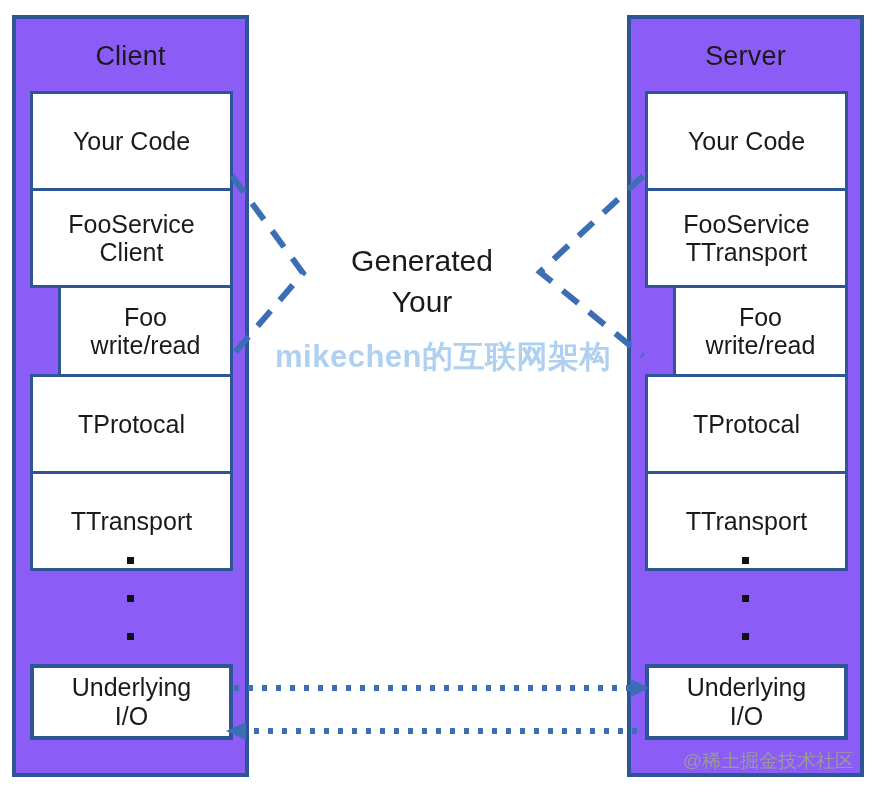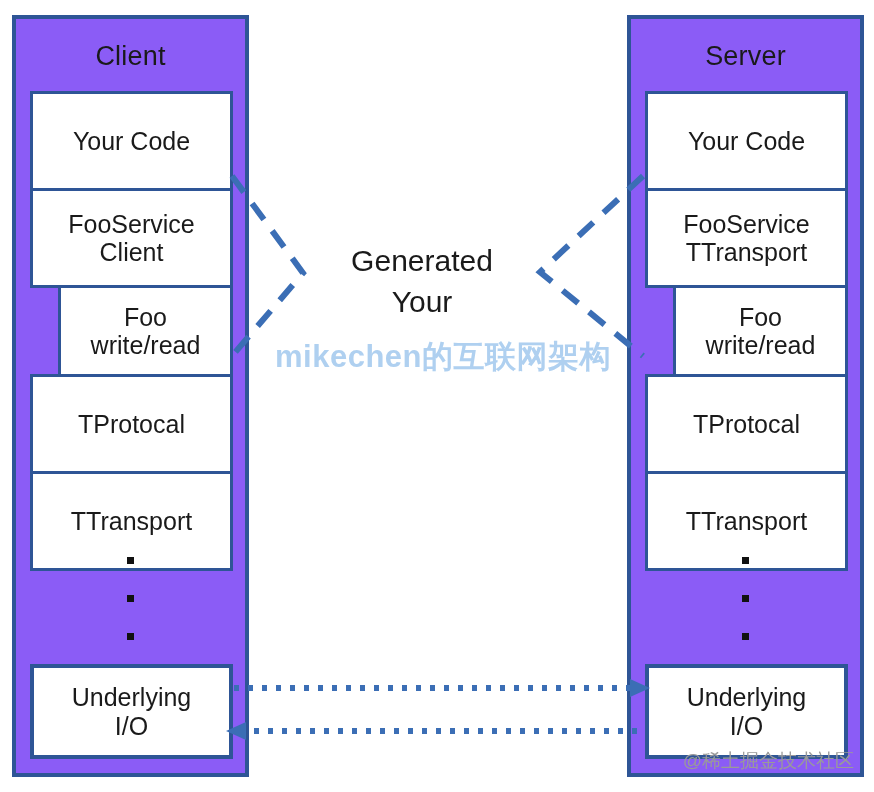--- a/index.html
+++ b/index.html
@@ -81,21 +81,21 @@
     margin: 0 auto 31px auto;
   }
   .ellipsis span:last-child { margin-bottom: 0; }
 
   
   .io-box {
     position: absolute;
     left: 14px;
     top: 645px;
     width: 203px;
-    height: 95px;
+    height: 76px;
     box-sizing: border-box;
     border: 4px solid #2E5596;
     background: #ffffff;
     display: flex;
     align-items: center;
     justify-content: center;
     text-align: center;
     font-size: 25px;
     color: #1a1a1a;
     line-height: 1.15;

